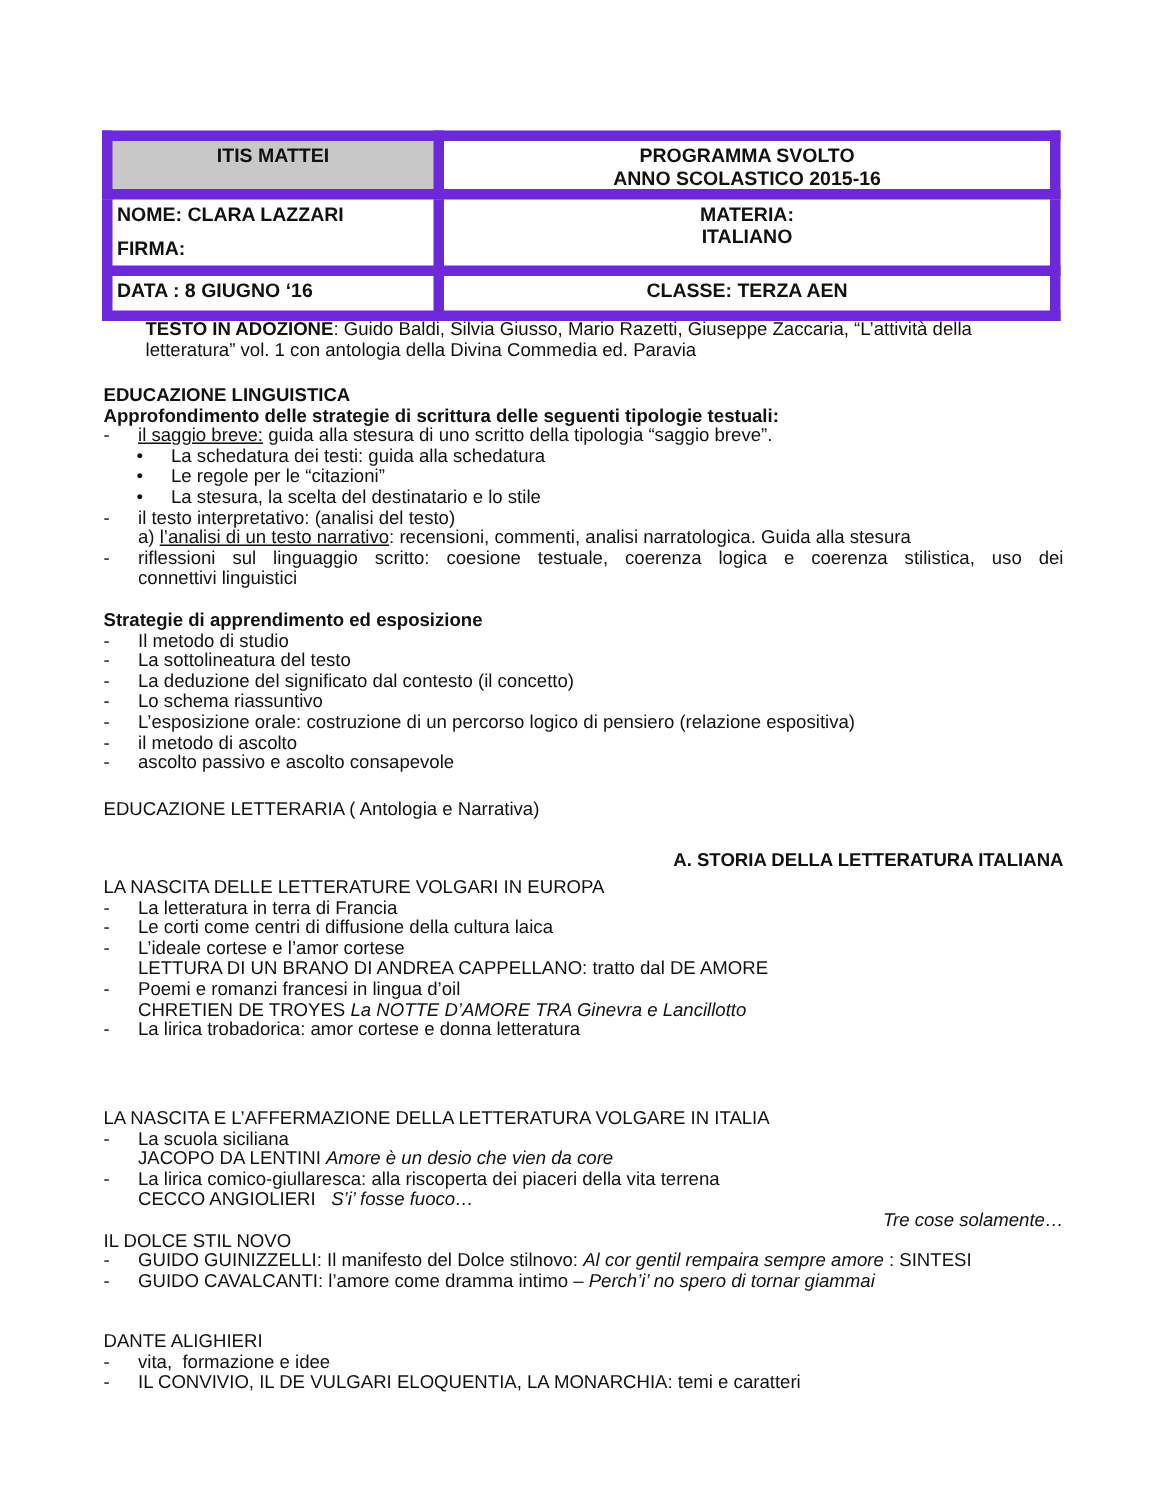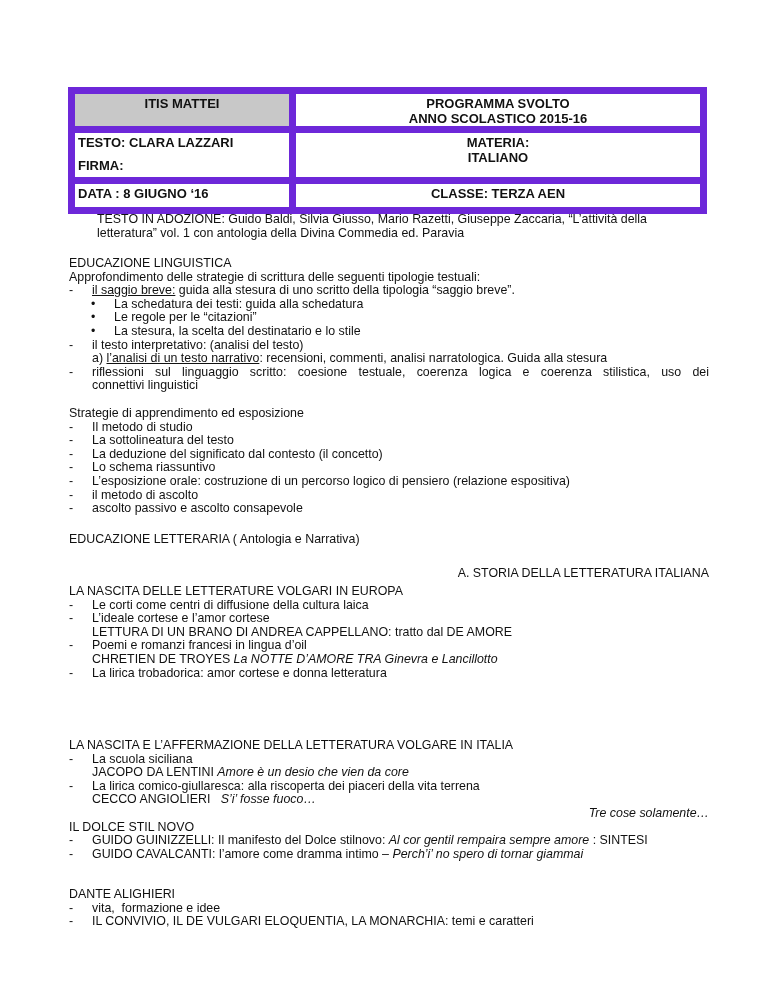--- a/index.html
+++ b/index.html
@@ -21,21 +21,21 @@
     .hdr .center { text-align: center; }
     .r1 { height: 31px; }
     .r2 { height: 51px; }
     .r3 { height: 30px; }
     .cellpad { padding: 2px 3px 0 3px; line-height: 15px; }
     .firma { margin-top: 8px; }
     .r1 .c1 .cellpad { padding-top: 2px; }
 
     
     .txt { position: absolute; left: 69px; width: 640px; line-height: 13.6px; }
-    .b { font-weight: normal; }
+    .b { font-weight: bold; }
     .i { font-style: italic; }
     .u { text-decoration: underline; }
     .line { white-space: nowrap; }
     .dash { display: inline-block; width: 23px; }
     .ind { padding-left: 23px; }
     .bul { display: inline-block; width: 23px; padding-left: 22px; box-sizing: content-box; }
     .just { text-align: justify; text-align-last: justify; white-space: normal; }
   </style>
 </head>
 <body>
@@ -51,21 +51,21 @@
       <td class="center" rowspan="1">
         <div class="cellpad">
           <div>PROGRAMMA SVOLTO</div>
           <div>ANNO SCOLASTICO 2015-16</div>
         </div>
       </td>
     </tr>
     <tr class="r2">
       <td class="c1">
         <div class="cellpad">
-          <div>TESTO: CLARA LAZZARI</div>
+          <div>NOME: CLARA LAZZARI</div>
           <div class="firma">FIRMA:</div>
         </div>
       </td>
       <td class="center">
         <div class="cellpad">
           <div>MATERIA:</div>
           <div>ITALIANO</div>
         </div>
       </td>
     </tr>
@@ -110,20 +110,21 @@
     <div class="line"><span class="dash">-</span><span>L’esposizione orale: costruzione di un percorso logico di pensiero (relazione espositiva)</span></div>
     <div class="line"><span class="dash">-</span><span>il metodo di ascolto</span></div>
     <div class="line"><span class="dash">-</span><span>ascolto passivo e ascolto consapevole</span></div>
   </div>
 
   <div class="txt" style="top:533px;">EDUCAZIONE LETTERARIA ( Antologia e Narrativa)</div>
   <div class="txt b" style="top:567px;text-align:right;">A.   STORIA DELLA LETTERATURA ITALIANA</div>
 
   <div class="txt" style="top:585px;">
     <div class="line">LA NASCITA DELLE LETTERATURE VOLGARI IN EUROPA</div>
+    <div class="line"><span class="dash">-</span><span>La letteratura in terra di Francia</span></div>
     <div class="line"><span class="dash">-</span><span>Le corti come centri di diffusione della cultura laica</span></div>
     <div class="line"><span class="dash">-</span><span>L’ideale cortese e l’amor cortese</span></div>
     <div class="line ind">LETTURA DI UN BRANO DI ANDREA CAPPELLANO: tratto dal DE AMORE</div>
     <div class="line"><span class="dash">-</span><span>Poemi e romanzi francesi in lingua d’oil</span></div>
     <div class="line ind"><span>CHRETIEN DE TROYES </span><span class="i">La NOTTE D’AMORE TRA Ginevra e Lancillotto</span></div>
     <div class="line"><span class="dash">-</span><span>La lirica trobadorica: amor cortese e donna letteratura</span></div>
   </div>
 
   <div class="txt" style="top:739px;">
     <div class="line">LA NASCITA E L’AFFERMAZIONE DELLA LETTERATURA VOLGARE IN ITALIA</div>

